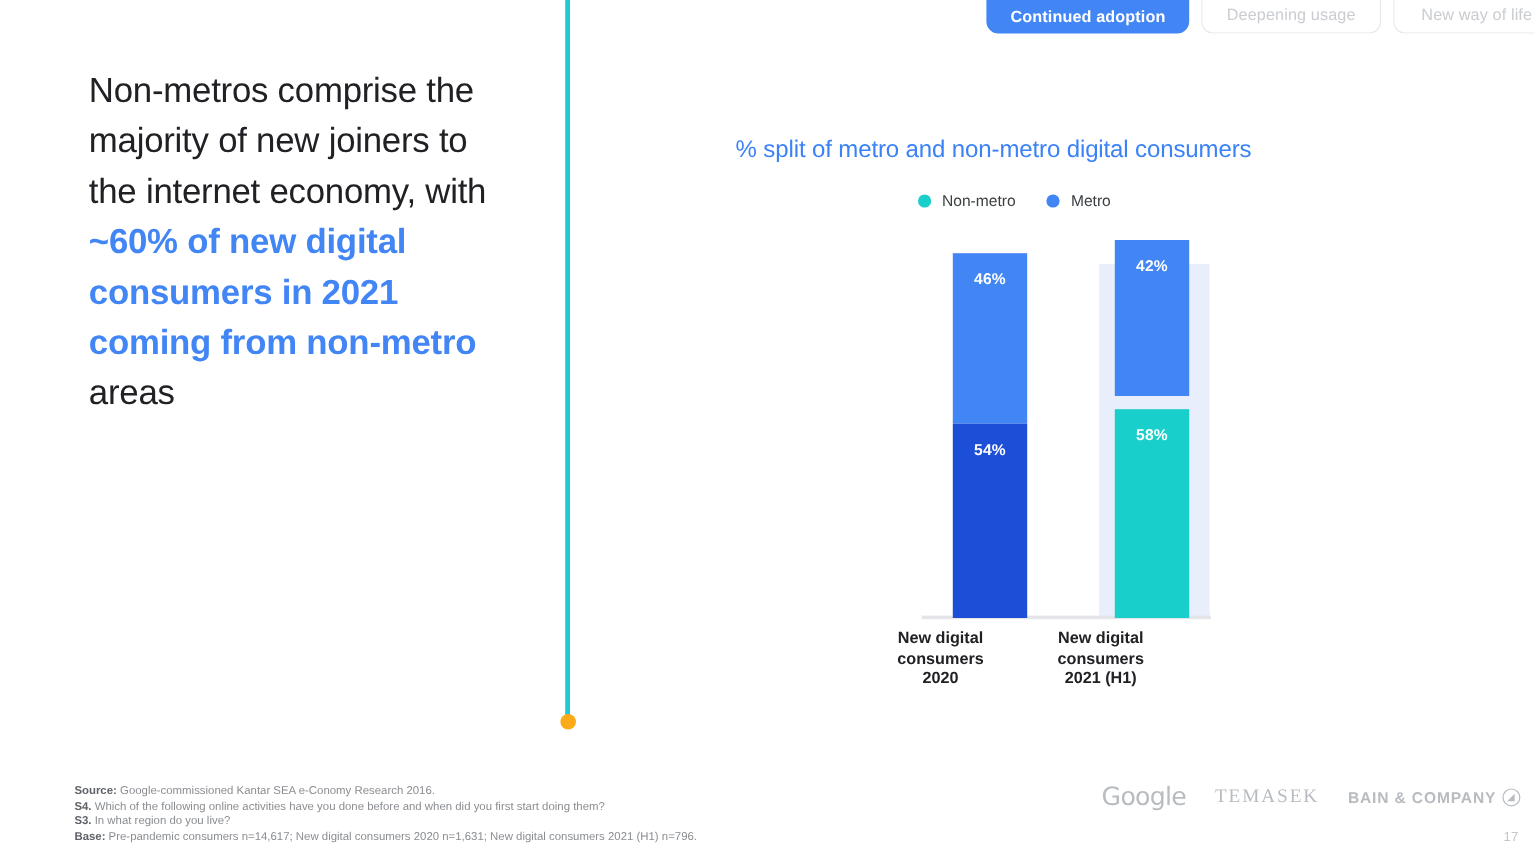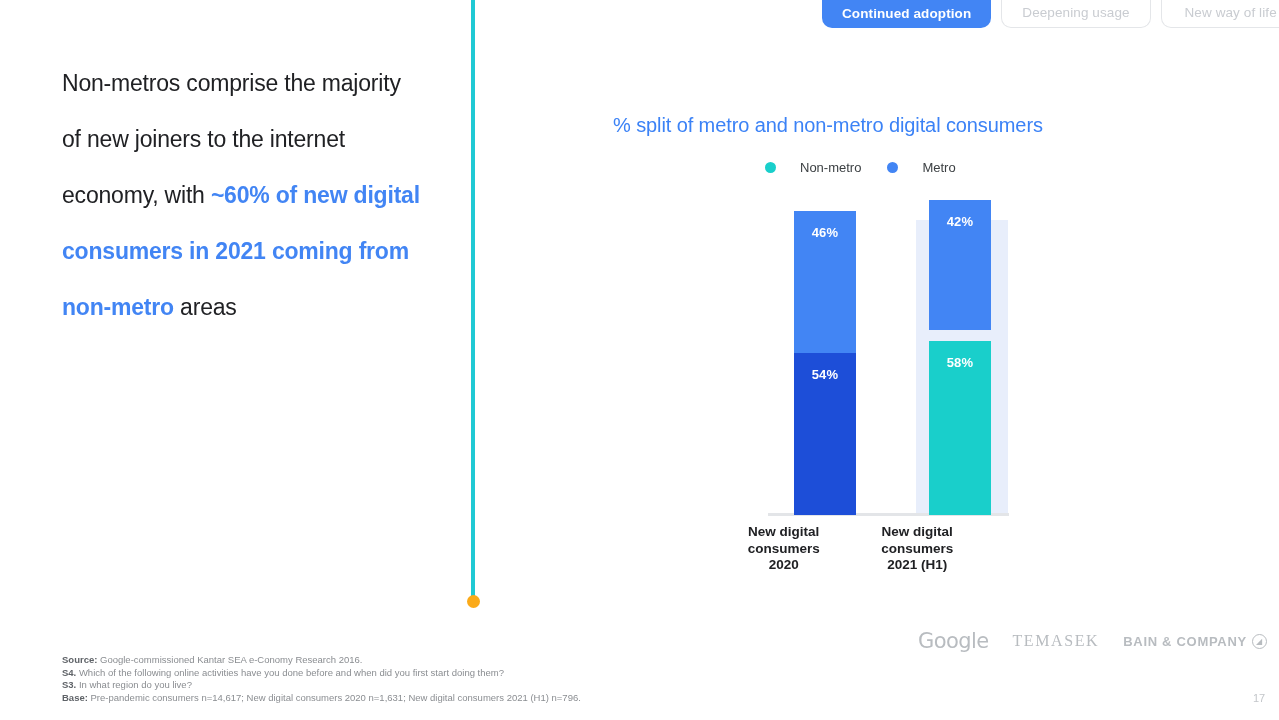--- a/index.html
+++ b/index.html
@@ -67,25 +67,25 @@
     top: 595px;
     width: 13px;
     height: 13px;
     border-radius: 50%;
     background: #fbaa19;
   }
 
   
   .headline {
     position: absolute;
-    left: 62px;
+    left: 74px;
     top: 55px;
     width: 360px;
-    font-size: 23px;
-    line-height: 56px;
+    font-size: 29px;
+    line-height: 42px;
     color: #202124;
     font-weight: 400;
     letter-spacing: -0.2px;
   }
   .headline .hl-blue {
     color: #4285f4;
     font-weight: 700;
   }
 
   
@@ -102,21 +102,21 @@
     position: absolute;
     left: 765px;
     top: 160px;
     display: flex;
     gap: 26px;
     align-items: center;
   }
   .legend-item {
     display: flex;
     align-items: center;
-    gap: 24px;
+    gap: 9px;
     font-size: 13px;
     color: #3c4043;
   }
   .legend-dot {
     width: 11px;
     height: 11px;
     border-radius: 50%;
     display: inline-block;
   }
 
@@ -191,21 +191,21 @@
     top: 654px;
     font-size: 9.5px;
     line-height: 12.6px;
     color: #8a8d91;
   }
   .footnotes b { color: #5f6368; font-weight: 700; }
 
   .logos {
     position: absolute;
     left: 918px;
-    top: 629px;
+    top: 652px;
     display: flex;
     align-items: center;
     gap: 24px;
     color: #b8bcc0;
   }
   .logo-google {
     font-family: "DejaVu Sans", sans-serif;
     font-size: 21px;
     letter-spacing: -0.6px;
   }

